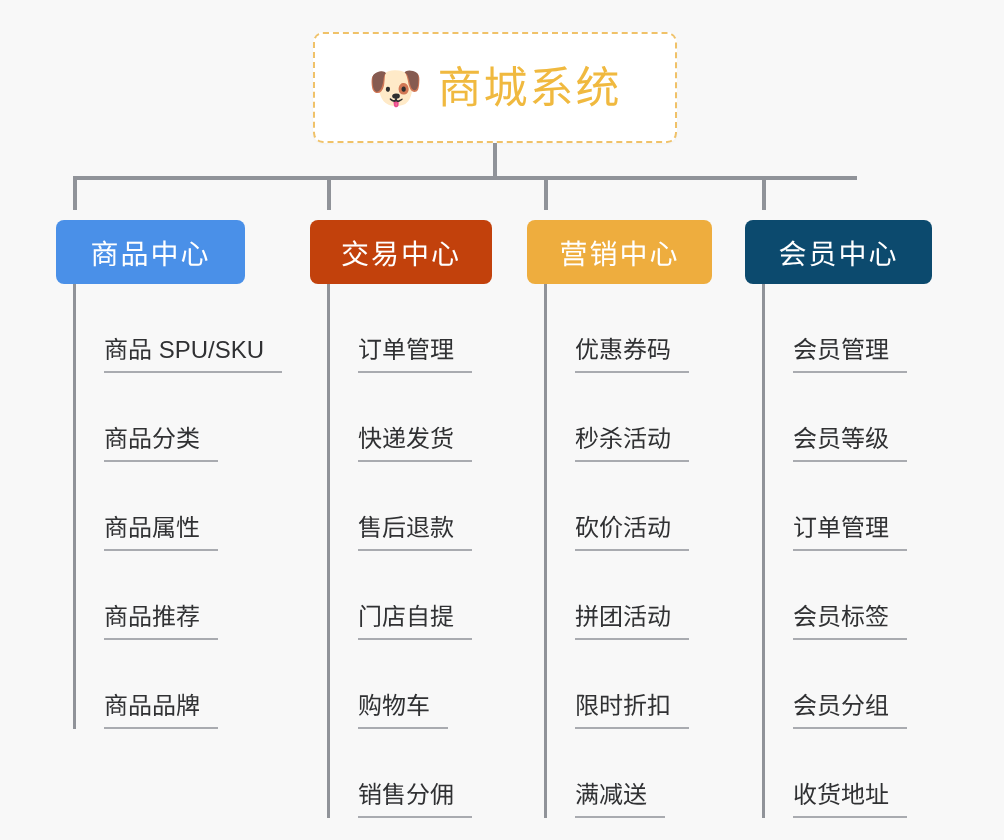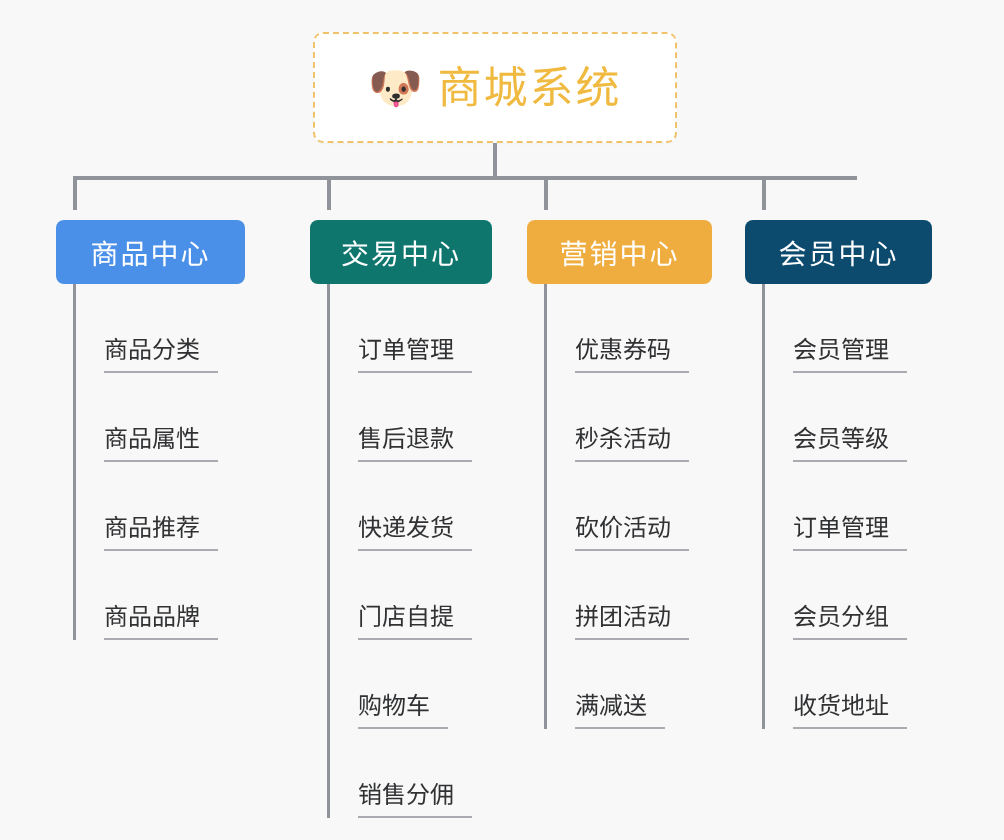--- a/index.html
+++ b/index.html
@@ -131,44 +131,47 @@
   </div>
 
   <div class="conn conn-stem"></div>
   <div class="conn conn-bus"></div>
 
   <div id="branches">
       <div class="branch" style="left: 56px; width: 189px;">
         <div class="branch-header" style="background: rgb(74, 144, 232); width: 189px;">商品中心</div>
         <ul class="leaf-list" style="border-left-color: rgb(144, 147, 153);">
           <li class="leaf-item">
+            <span class="leaf-label">商品 SPU/SKU</span>
+          </li>
+          <li class="leaf-item">
             <span class="leaf-label">商品分类</span>
           </li>
           <li class="leaf-item">
             <span class="leaf-label">商品属性</span>
           </li>
           <li class="leaf-item">
             <span class="leaf-label">商品推荐</span>
           </li>
           <li class="leaf-item">
             <span class="leaf-label">商品品牌</span>
           </li>
         </ul>
       </div>
       <div class="branch" style="left: 310px; width: 182px;">
-        <div class="branch-header" style="background: #0f766e; width: 182px;">交易中心</div>
+        <div class="branch-header" style="background: #c2410c; width: 182px;">交易中心</div>
         <ul class="leaf-list" style="border-left-color: rgb(144, 147, 153);">
           <li class="leaf-item">
             <span class="leaf-label">订单管理</span>
           </li>
           <li class="leaf-item">
+            <span class="leaf-label">快递发货</span>
+          </li>
+          <li class="leaf-item">
             <span class="leaf-label">售后退款</span>
-          </li>
-          <li class="leaf-item">
-            <span class="leaf-label">快递发货</span>
           </li>
           <li class="leaf-item">
             <span class="leaf-label">门店自提</span>
           </li>
           <li class="leaf-item">
             <span class="leaf-label">购物车</span>
           </li>
           <li class="leaf-item">
             <span class="leaf-label">销售分佣</span>
           </li>
@@ -183,35 +186,41 @@
           <li class="leaf-item">
             <span class="leaf-label">秒杀活动</span>
           </li>
           <li class="leaf-item">
             <span class="leaf-label">砍价活动</span>
           </li>
           <li class="leaf-item">
             <span class="leaf-label">拼团活动</span>
           </li>
           <li class="leaf-item">
+            <span class="leaf-label">限时折扣</span>
+          </li>
+          <li class="leaf-item">
             <span class="leaf-label">满减送</span>
           </li>
         </ul>
       </div>
       <div class="branch" style="left: 745px; width: 187px;">
         <div class="branch-header" style="background: #0c4a6e; width: 187px;">会员中心</div>
         <ul class="leaf-list" style="border-left-color: rgb(144, 147, 153);">
           <li class="leaf-item">
             <span class="leaf-label">会员管理</span>
           </li>
           <li class="leaf-item">
             <span class="leaf-label">会员等级</span>
           </li>
           <li class="leaf-item">
             <span class="leaf-label">订单管理</span>
+          </li>
+          <li class="leaf-item">
+            <span class="leaf-label">会员标签</span>
           </li>
           <li class="leaf-item">
             <span class="leaf-label">会员分组</span>
           </li>
           <li class="leaf-item">
             <span class="leaf-label">收货地址</span>
           </li>
         </ul>
       </div>
     </div>

